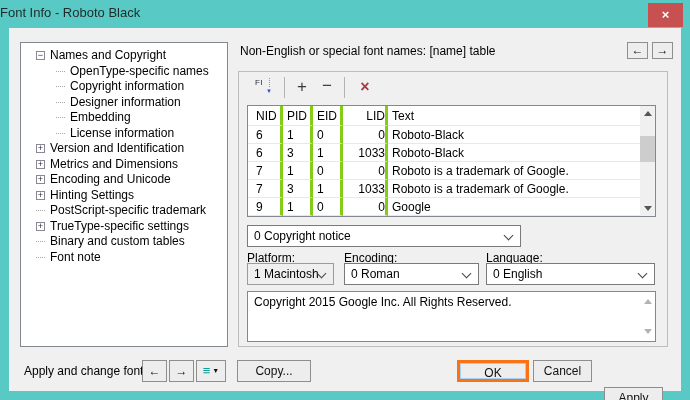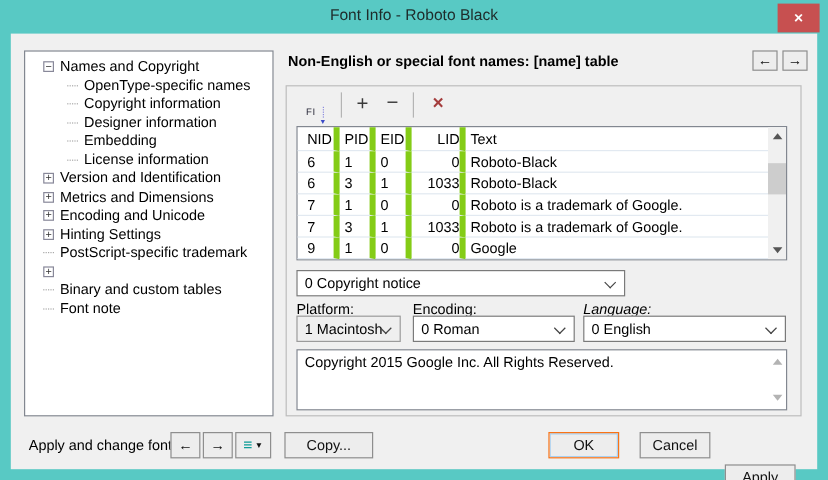--- a/index.html
+++ b/index.html
@@ -2,64 +2,64 @@
 <html><head>
 <meta charset="utf-8">
 <style>
   * { margin:0; padding:0; box-sizing:border-box; }
   html,body { background:#cfd6d6; }
   body { font-family:"Liberation Sans", sans-serif; font-size:12px; color:#000; }
 
   .window { position:relative; width:690px; height:400px; background:#58c9c4; overflow:hidden; }
 
   .titlebar { position:absolute; left:0; top:0; width:690px; height:28px; }
-  .title-text { position:absolute; left:0; right:0; top:5px; text-align:center; font-size:13px; color:#1e2b2a; }
+  .title-text { position:absolute; left:0; right:0; top:5px; font-size:13px; color:#1e2b2a; }
   .close-btn { position:absolute; left:648px; top:3px; width:35px; height:24px; background:#c75050;
                color:#fff; text-align:center; line-height:24px; font-size:13px; font-weight:bold; cursor:pointer; }
 
   .dialog { position:absolute; left:9px; top:28px; width:672px; height:363px; background:#f0f0f0; }
 
   
   .tree { position:absolute; left:11px; top:14px; width:208px; height:305px; background:#fff;
           border:1px solid #828790; padding-top:5px; overflow:hidden; }
   .tree-item { height:15.5px; line-height:15px; white-space:nowrap; display:flex; align-items:center; padding-left:15px; cursor:default; }
   .tree-item.child { padding-left:35px; }
   .expander { display:inline-block; width:9px; height:9px; border:1px solid #889; background:#fff;
               font-size:9px; line-height:7px; text-align:center; color:#333; margin-right:3px; flex:none; }
   .dots { display:inline-block; width:9px; border-top:1px dotted #a8a8a8; margin-right:3px; flex:none; }
   .tree-label { padding:0 2px; }
   .tree-label.selected { background:#3399ff; color:#00214d; }
 
   
-  .panel-header { position:absolute; left:231px; top:16px; width:370px; font-weight:bold; font-size:12px; color:#000; }
+  .panel-header { position:absolute; left:231px; top:16px; width:370px; font-weight:normal; font-size:12px; color:#000; }
   .nav-btn { position:absolute; top:14px; width:21px; height:17px; background:#ededed; border:1px solid #8e8e8e;
              text-align:center; line-height:15px; font-size:12px; color:#111; cursor:pointer; }
   .nav-back { left:618px; } .nav-fwd { left:643px; }
 
   
   .panel { position:absolute; left:229px; top:43px; width:430px; height:276px; border:1px solid #bdbdbd; background:#f0f0f0; }
 
   .toolbar { position:absolute; left:0; top:0; width:100%; height:31px; }
   .tool-btn { position:absolute; top:3px; height:25px; text-align:center; cursor:pointer; }
   .fi-btn { left:9px; width:30px; }
-  .fi-text { font-size:8px; font-weight:normal; color:#2a2a3a; letter-spacing:0.5px; display:block; margin-top:14px;
+  .fi-text { font-size:8px; font-weight:normal; color:#2a2a3a; letter-spacing:0.5px; display:block; margin-top:3px;
              border-right:1px dotted #8a8adf; padding-right:3px; width:18px; margin-left:4px; }
   .fi-caret { display:block; font-size:6px; color:#3b4bc8; margin-top:1px; margin-left:12px; }
   .plus-btn { left:52px; width:22px; font-size:17px; color:#3a3a3a; line-height:23px; }
   .minus-btn { left:77px; width:22px; font-size:17px; color:#3a3a3a; line-height:21px; }
   .del-btn { left:112px; width:28px; font-size:16px; font-weight:bold; color:#a43d3d; line-height:23px; }
   .tool-sep { position:absolute; top:5px; width:1px; height:21px; background:#b4b4b4; }
   .sep1 { left:45px; } .sep2 { left:105px; }
 
   
   .grid { position:absolute; left:8px; top:33px; width:409px; height:112px; background:#fff; border:1px solid #828790; }
   .grid-inner { position:absolute; left:0; top:0; right:15px; bottom:0; }
   .grid-row { display:flex; height:18px; line-height:18px; }
   .grid-row.head { height:20px; line-height:20px; }
-  .gcell { border-right:5px solid #84cc16; border-bottom:1px solid #e2e9f1; padding-left:4px; overflow:hidden; white-space:nowrap; flex:none; }
+  .gcell { border-right:3px solid #84cc16; border-bottom:1px solid #e2e9f1; padding-left:4px; overflow:hidden; white-space:nowrap; flex:none; }
   .gcell.c0 { width:35px; padding-left:8px; }
   .gcell.c1 { width:30px; } .gcell.c2 { width:30px; } .gcell.c3 { width:45px;text-align:right; }
   .gcell.c4 { flex:1; border-right:none; }
   .scrollbar { position:absolute; right:0; top:0; bottom:0; width:15px; background:#f0f0f0; }
   .sb-arrow { position:absolute; left:0; width:15px; height:15px; }
   .sb-arrow span { position:absolute; left:3.5px; width:0; height:0; }
   .sb-up { top:0; } .sb-up span { top:5px; border-left:4px solid transparent; border-right:4px solid transparent; border-bottom:5px solid #555; }
   .sb-down { bottom:0; } .sb-down span { top:5px; border-left:4px solid transparent; border-right:4px solid transparent; border-top:5px solid #555; }
   .sb-thumb { position:absolute; left:0; top:30px; width:15px; height:26px; background:#cdcdcd; }
 
@@ -67,38 +67,38 @@
   .combo { position:absolute; height:22px; background:#fff; border:1px solid #7a7a7a; line-height:20px; padding-left:6px;
            white-space:nowrap; overflow:hidden; cursor:pointer; }
   .combo .chev { position:absolute; right:8px; top:6px; width:7px; height:7px;
                  border-right:1.5px solid #444; border-bottom:1.5px solid #444; transform:rotate(45deg); }
   .combo.gray { background:#efefef; border-color:#9b9b9b; }
   .combo-record { left:8px; top:153px; width:274px; }
   .combo-platform { left:8px; top:191px; width:87px; }
   .combo-encoding { left:105px; top:191px; width:135px; }
   .combo-language { left:247px; top:191px; width:169px; }
   .field-label { position:absolute; top:179px; color:#000; }
-  .lbl-platform { left:8px; } .lbl-encoding { left:105px; } .lbl-language { left:247px;font-style:italic; }
+  .lbl-platform { left:8px; } .lbl-encoding { left:105px; } .lbl-language { left:247px; }
 
   .textbox { position:absolute; left:8px; top:219px; width:409px; height:51px; background:#fff; border:1px solid #828790;
              padding:3px 20px 3px 6px; line-height:15px; }
   .tb-arrow { position:absolute; right:3px; width:0; height:0; }
   .tb-up { top:7px; border-left:4px solid transparent; border-right:4px solid transparent; border-bottom:5px solid #b3b3b3; }
   .tb-down { bottom:7px; border-left:4px solid transparent; border-right:4px solid transparent; border-top:5px solid #b3b3b3; }
 
   
   .footer-label { position:absolute; left:15px; top:332px; height:22px; line-height:22px; }
   .btn { position:absolute; top:332px; height:22px; background:#ededed; border:1px solid #8e8e8e; text-align:center;
          line-height:20px; font-size:12px; color:#111; cursor:pointer; }
   .btn-back { left:133px; width:25px; } .btn-fwd { left:160px; width:25px; }
   .btn-menu { left:187px; width:30px; }
   .menu-lines { color:#0f9e98; font-weight:bold; font-size:13px; }
   .menu-caret { font-size:7px; color:#111; vertical-align:2px; margin-left:2px; }
   .btn-copy { left:228px; width:74px; }
-  .btn-ok { left:448px; width:59px; border:1px solid #f97316; box-shadow:0 0 0 1px #a9d0f0 inset; }
+  .btn-ok { left:448px; width:72px; border:3px solid #f97316; box-shadow:0 0 0 1px #a9d0f0 inset; }
   .btn-cancel { left:524px; width:59px; }
   .btn-apply { left:595px; width:59px;margin-top:27px; }
 </style>
 </head>
 <body>
 
 <div class="window">
 
   <div class="titlebar">
     <div class="title-text">Font Info - Roboto Black</div>
@@ -149,20 +149,21 @@
         <div class="tree-item">
           <span class="expander">+</span>
           <span class="tree-label">Hinting Settings</span>
         </div>
         <div class="tree-item">
           <span class="dots"></span>
           <span class="tree-label">PostScript-specific trademark</span>
         </div>
         <div class="tree-item">
           <span class="expander">+</span>
+          <span class="tree-label">TrueType-specific settings</span>
         </div>
         <div class="tree-item">
           <span class="dots"></span>
           <span class="tree-label">Binary and custom tables</span>
         </div>
         <div class="tree-item">
           <span class="dots"></span>
           <span class="tree-label">Font note</span>
         </div>
       </div>

